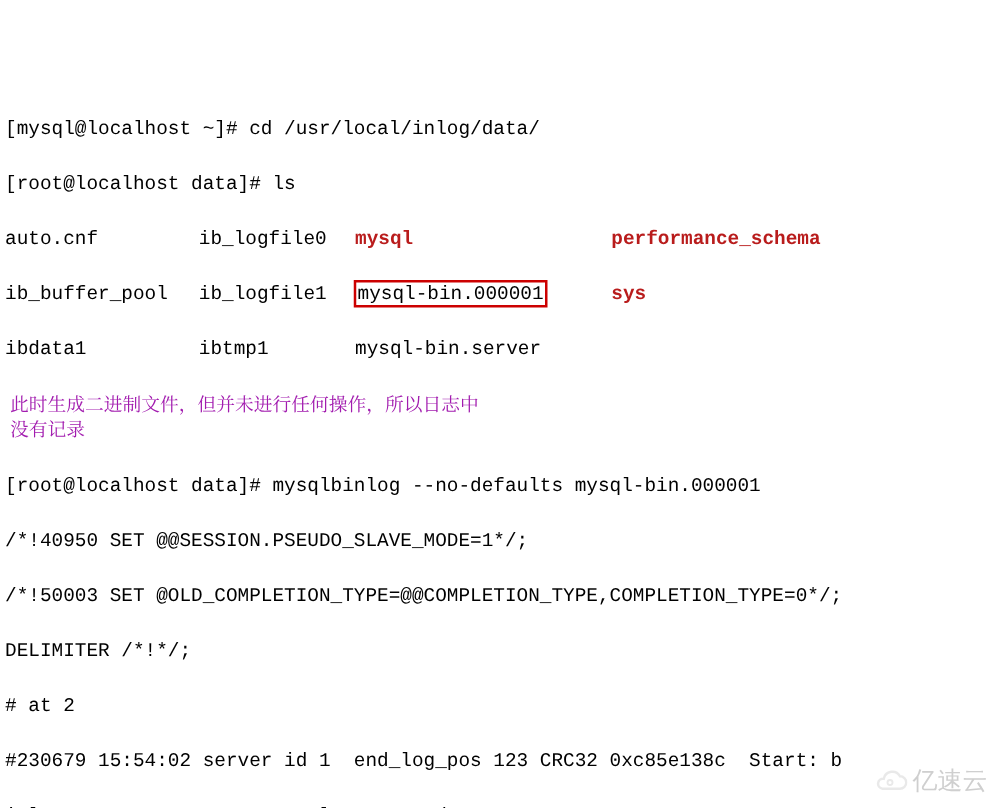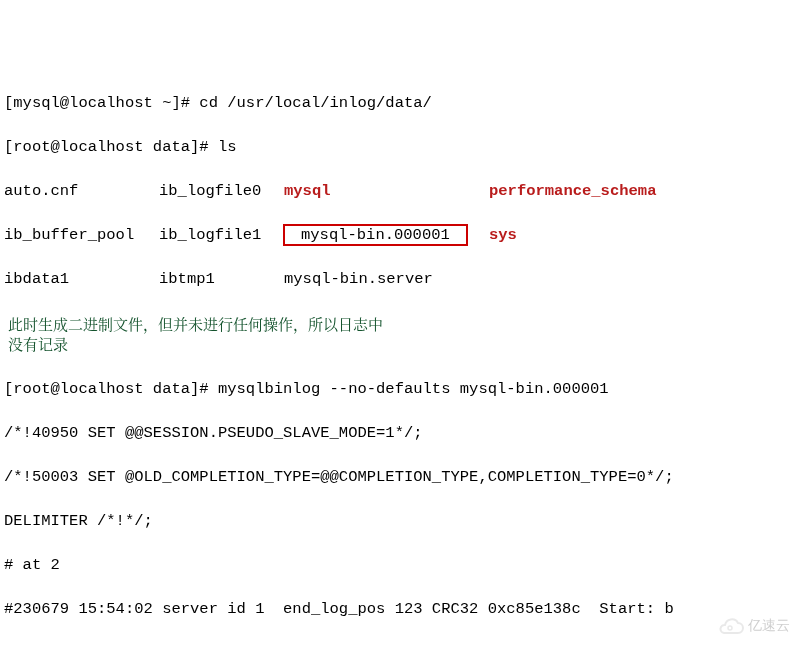--- a/index.html
+++ b/index.html
@@ -11,41 +11,41 @@
     background: #ffffff;
     color: #000000;
     white-space: pre;
     width: 802px;
     box-sizing: border-box;
   }
   .line { white-space: pre; }
   .blue { color: #b91c1c; font-weight: bold; }
   .redbox {
     border: 2px solid #cc0000;
-    padding: 0 16px;
+    padding: 0 1px;
     margin: -2px -1px;
   }
   .annotation {
-    color: #14532d;
+    color: #a21caf;
     font-family: "SimSun","Songti SC","Noto Serif CJK SC",serif;
     font-size: 15px;
     line-height: 20px;
     white-space: normal;
     width: 380px;
     padding: 2px 4px;
   }
   .watermark {
     position: absolute;
     right: 12px;
     bottom: 10px;
     font-family: "Microsoft YaHei","PingFang SC",sans-serif;
-    font-size: 14px;
+    font-size: 20px;
     color: #cfcfcf;
     display: flex;
-    align-items: flex-end;
+    align-items: center;
     gap: 4px;
   }
   .watermark svg { opacity: 0.45; }
 </style>
 </head>
 <body>
 
 
 
 <div class="line"><span>[mysql@localhost ~]# </span><span>cd /usr/local/inlog/data/</span></div>

